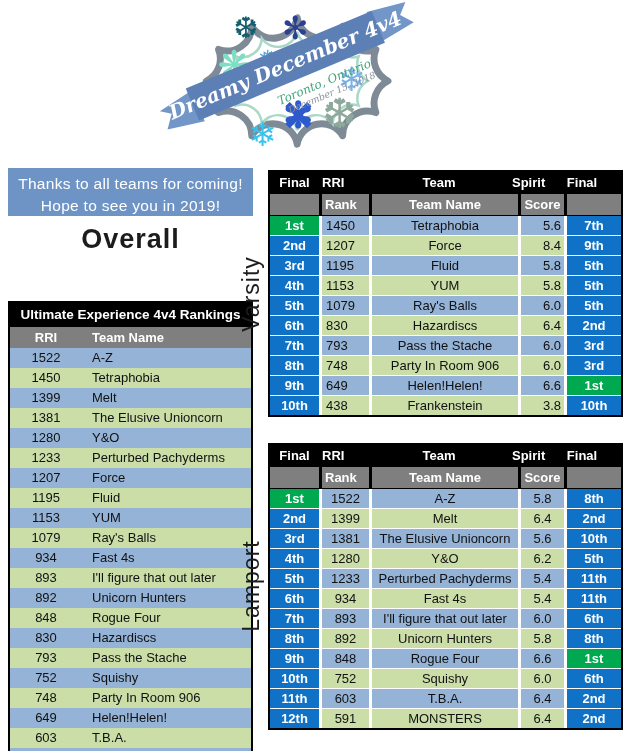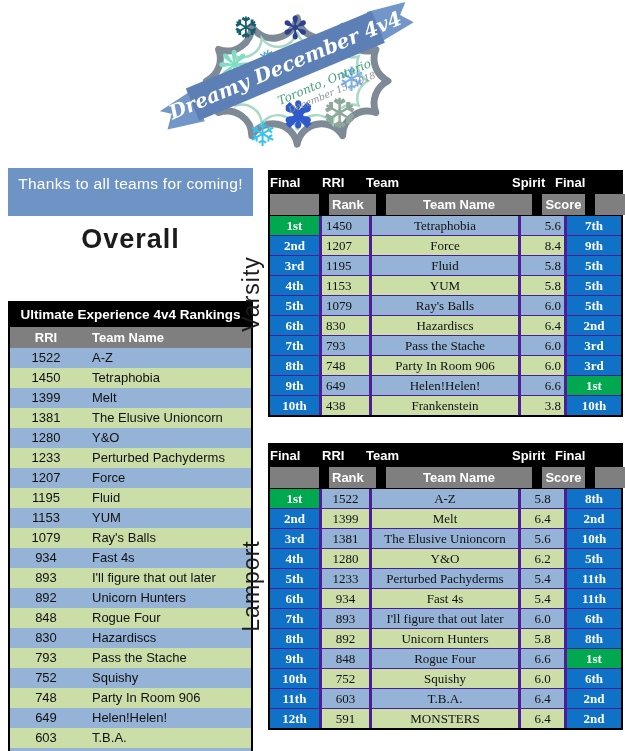--- a/index.html
+++ b/index.html
@@ -32,30 +32,30 @@
   .ov-row{display:grid;grid-template-columns:72px 1fr;height:20px;line-height:20px;font-size:13px;}
   .ov-rri{text-align:center;}
   .ov-team{text-align:left;padding-left:10px;white-space:nowrap;}
 
   
   .rtable{position:absolute;width:351px;border:2px solid #000;background:#000;}
   #varsity-table{left:268px;top:170px;}
   #lamport-table{left:268px;top:443px;}
   .rhead,.rsub,.rbody{display:grid;grid-template-columns:49px 47px 146px 43px 54px;}
   .rhead{background:#000;color:#fff;font-weight:bold;font-size:13px;height:22px;line-height:22px;}
-  .rhead .h-final{text-align:left;}
+  .rhead .h-final{text-align:center;}
   .rhead .h-rri{text-align:left;padding-left:3px;}
-  .rhead .h-team{}
+  .rhead .h-team{text-align:center;}
   .rhead .h-spirit{text-align:left;padding-right:2px;}
-  .rsub{column-gap:10px;height:21px;line-height:21px;font-size:13px;font-weight:bold;color:#fff;margin-bottom:1px;}
+  .rsub{column-gap:3px;height:21px;line-height:21px;font-size:13px;font-weight:bold;color:#fff;margin-bottom:1px;}
   .rsub > div{background:#7F7F7F;}
   .rsub .s-rank{text-align:left;padding-left:3px;}
   .rsub .s-team{text-align:center;}
   .rsub .s-score{text-align:center;}
-  .rbody{gap:1px 3px;background:#4c1d95;font-size:13px;font-family:Liberation Serif, serif;}
+  .rbody{gap:1px 3px;background:#ffffff;font-size:13px;}
   .rbody > div{height:19px;line-height:19px;}
   .c-final,.c-final2{background:#0F72C6;color:#fff;font-weight:bold;text-align:center;}
   .c-final.win,.c-final2.win{background:#00A94F;}
   .b{background:#95B3D7;}
   .g{background:#CBDEA8;}
   .c-team{text-align:center;white-space:nowrap;}
   .varsity .c-rri{text-align:left;padding-left:4px;}
   .varsity .c-spirit{text-align:right;padding-right:3px;}
   .lamport .c-rri{text-align:center;}
   .lamport .c-spirit{text-align:center;}
@@ -93,20 +93,21 @@
       <polygon points="244,46 284,52 274,62 284,74 244,80" fill="#7296C8"></polygon>
       <rect x="45" y="47" width="204" height="35" fill="#5C80B6"></rect>
       <text x="147" y="71" text-anchor="middle" font-size="20" font-style="italic" font-weight="bold" font-family="DejaVu Serif, serif" fill="#ffffff">Dreamy December 4v4</text>
       <text x="177" y="99" text-anchor="middle" font-size="12" font-style="italic" font-family="DejaVu Serif, serif" fill="#43A47D">Toronto, Ontario</text>
       <text x="180" y="111" text-anchor="middle" font-size="9.5" font-style="italic" font-family="DejaVu Serif, serif" fill="#8A919C">December 15, 2018</text>
     </g>
   </svg>
 
   <div class="msgbox">
     <div>Thanks to all teams for coming!</div>
+    <div>Hope to see you in 2019!</div>
   </div>
 
   <div class="sect-title">Overall</div>
   <div class="otable">
     <div class="otitle">Ultimate Experience 4v4 Rankings</div>
     <div class="osub">
       <div class="h-rri">RRI</div>
       <div class="h-team">Team Name</div>
     </div>
     <div>

